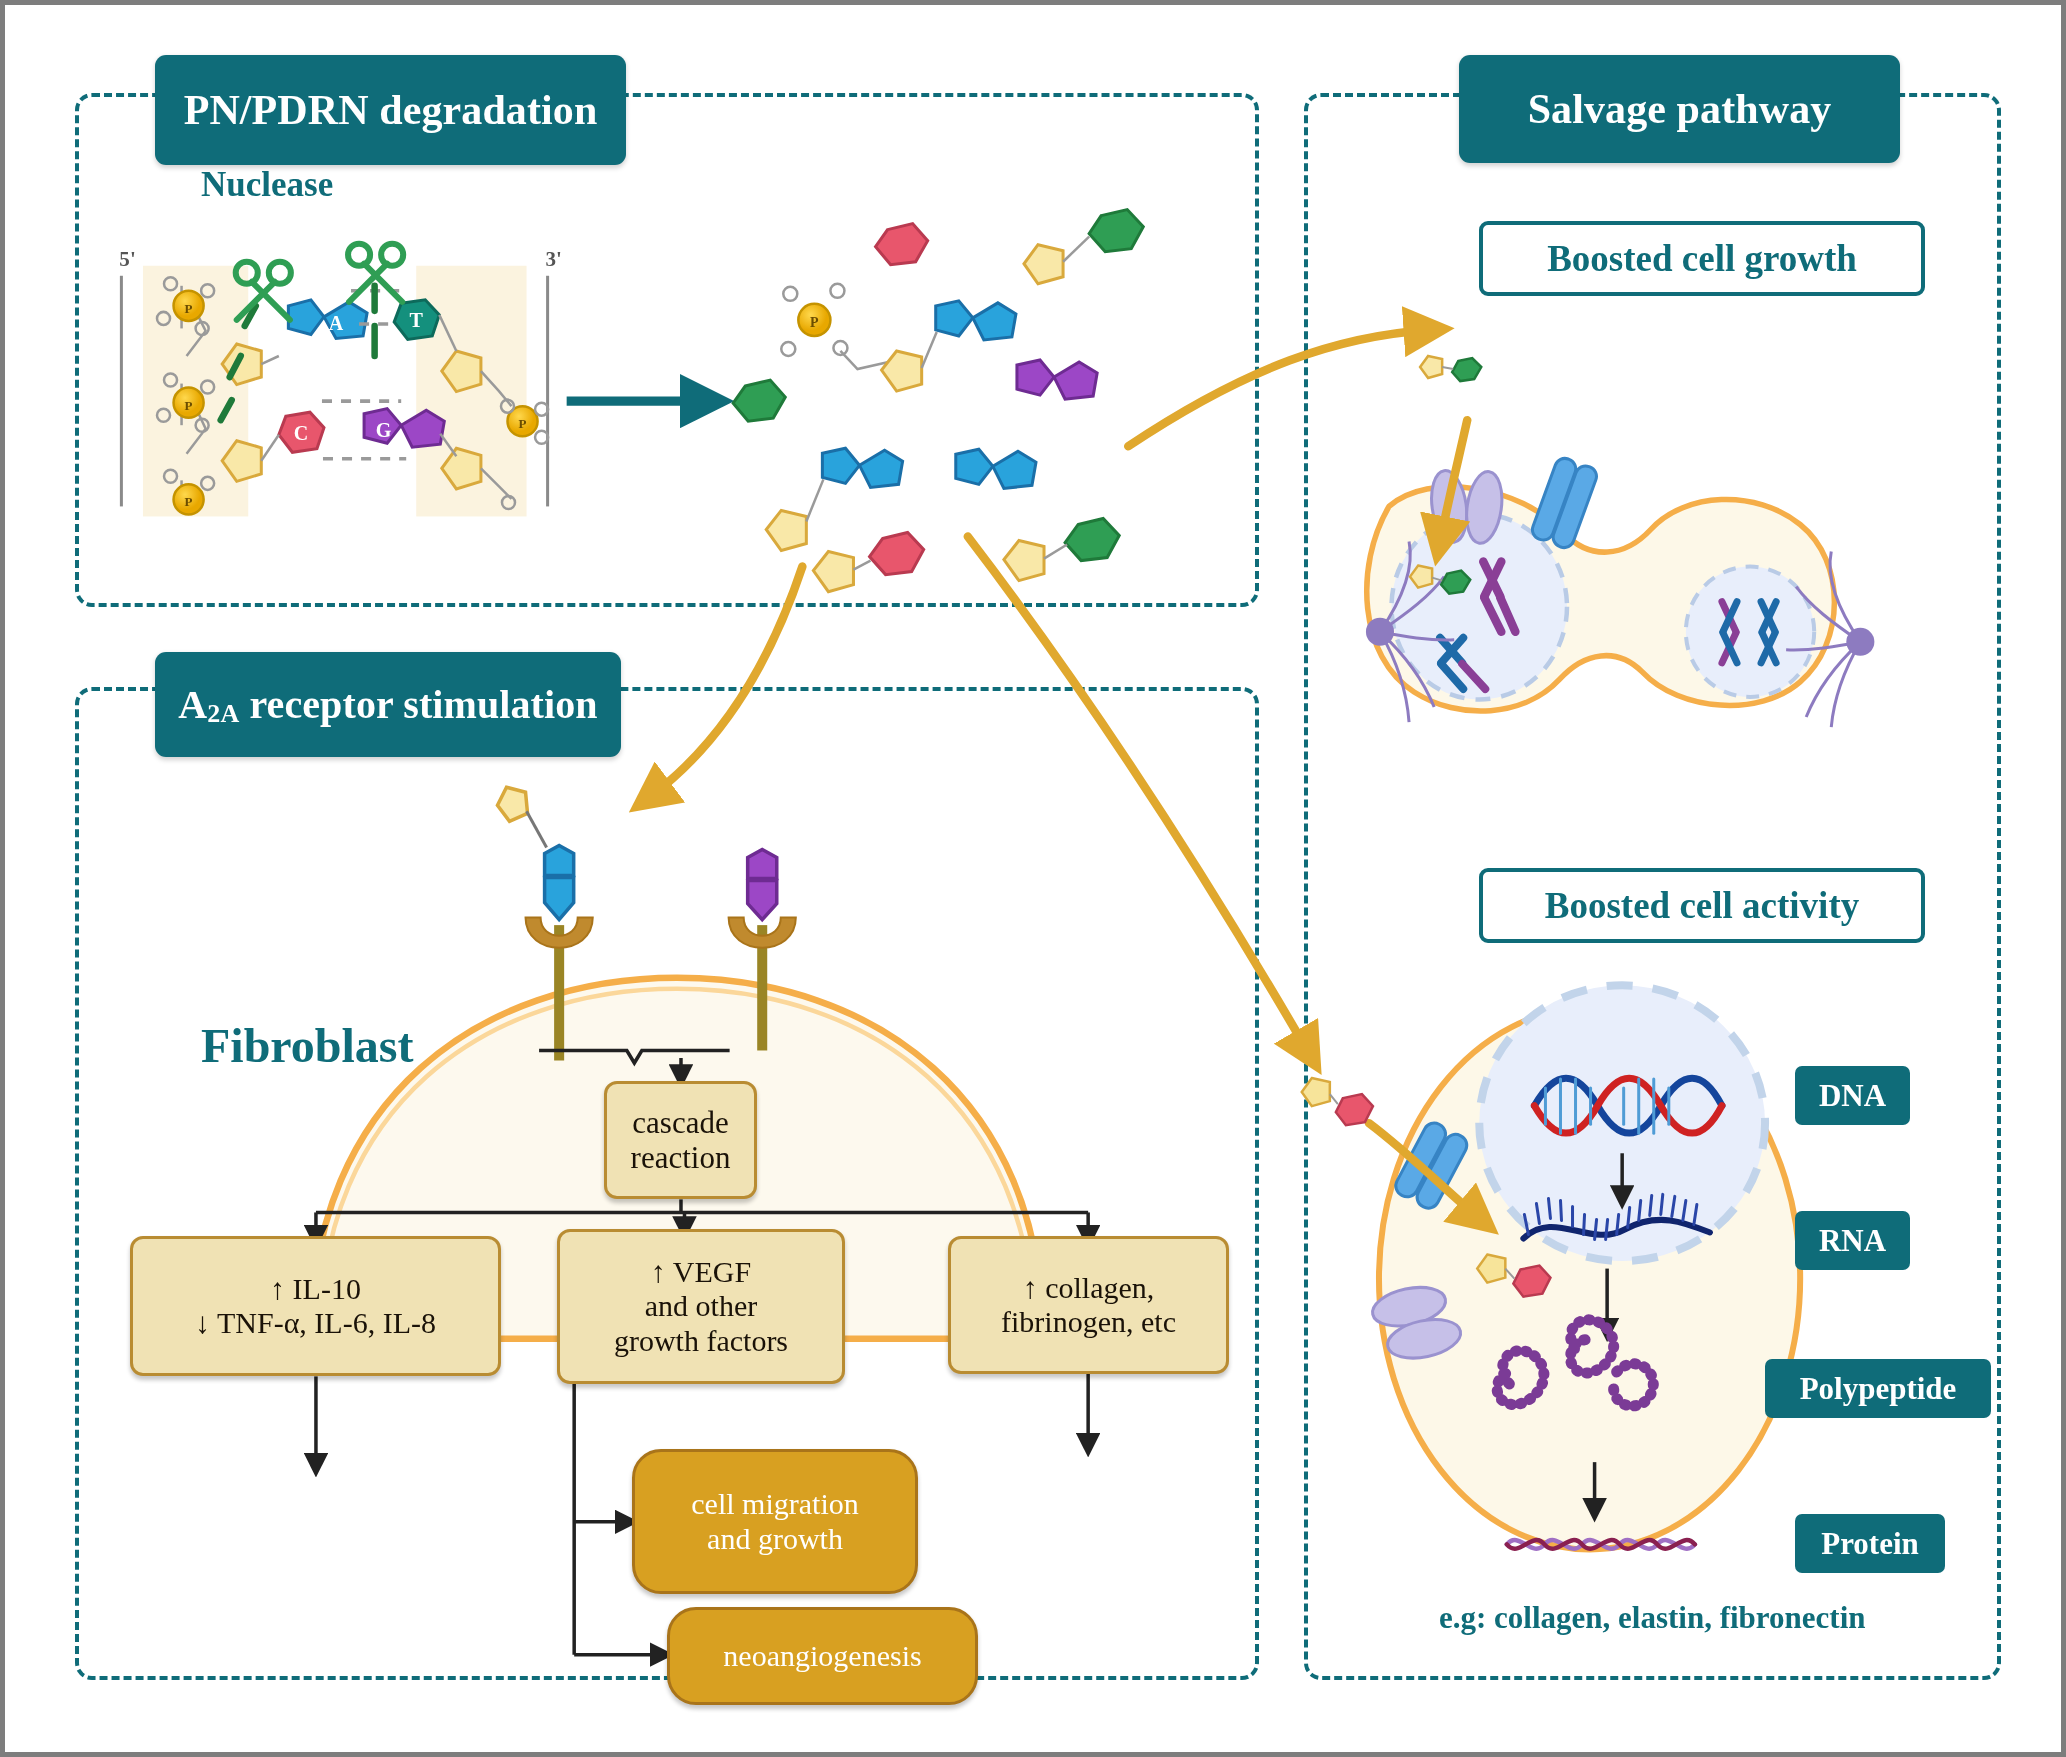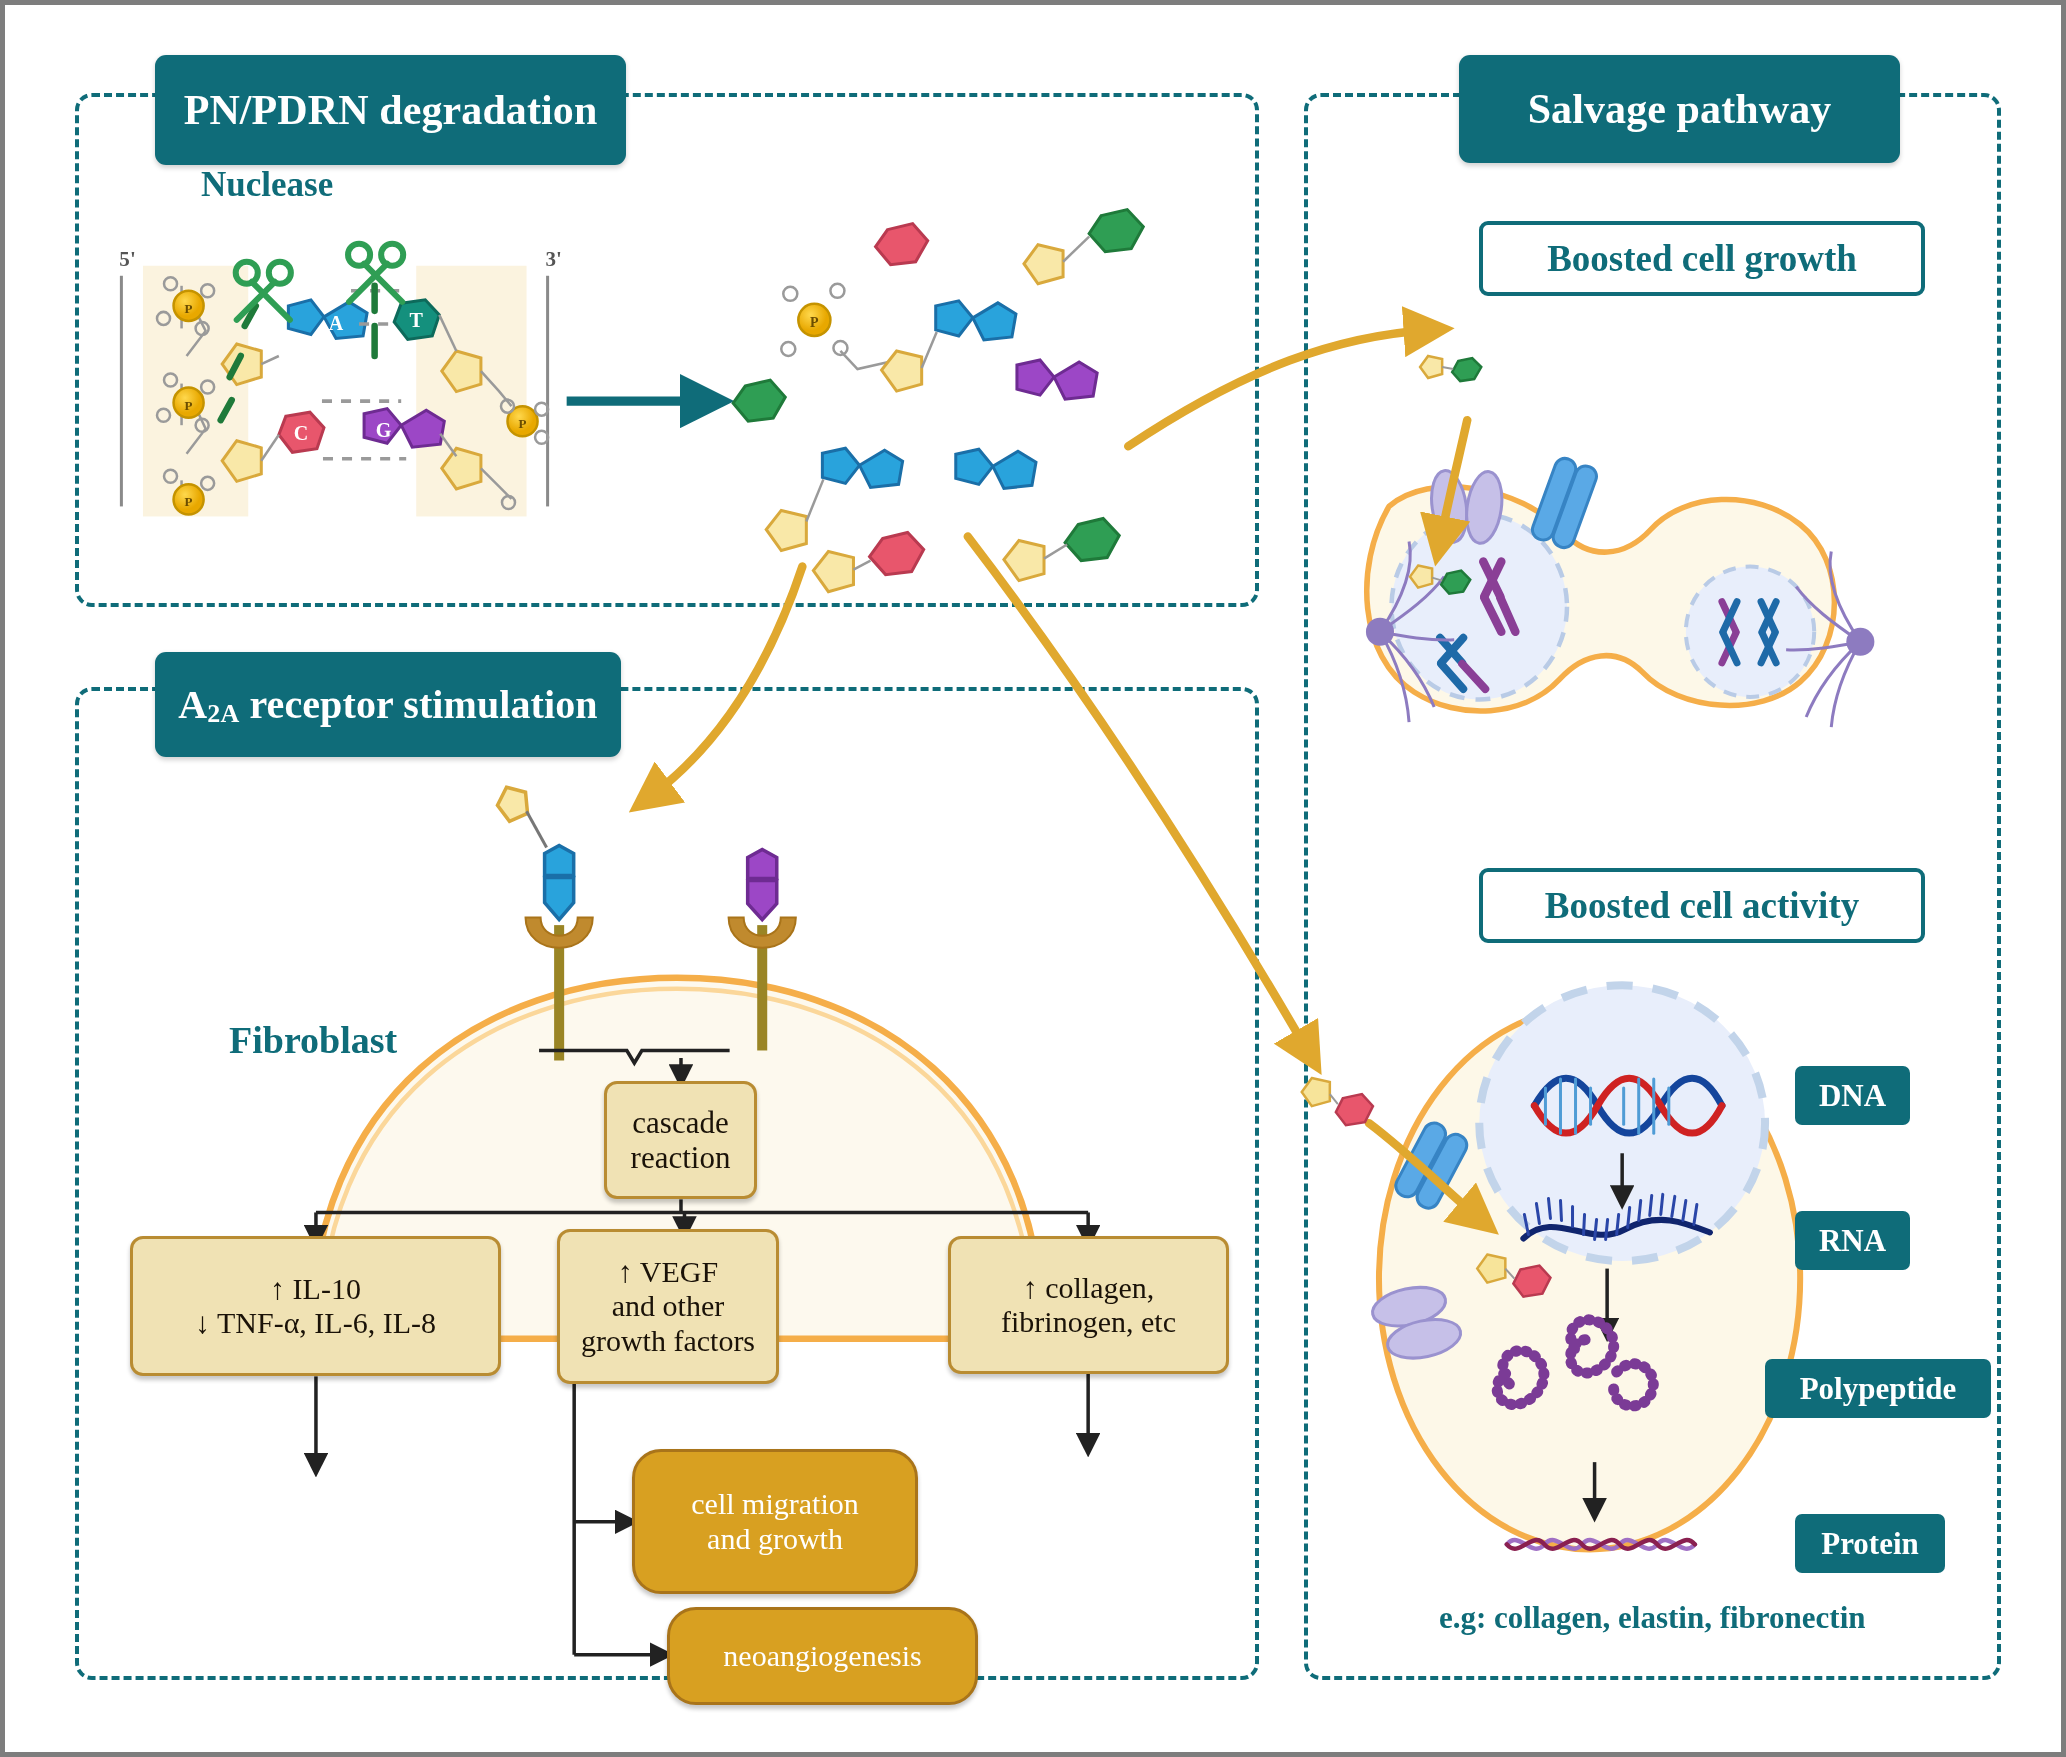--- a/index.html
+++ b/index.html
@@ -35,34 +35,34 @@
        display:flex;align-items:center;justify-content:center;
        font-size:31px;font-weight:700;padding:0 11px;box-sizing:border-box;}
   #tag-dna{left:1790px;top:1061px;width:115px;height:59px;}
   #tag-rna{left:1790px;top:1206px;width:115px;height:59px;}
   #tag-poly{left:1760px;top:1354px;width:226px;height:59px;}
   #tag-protein{left:1790px;top:1509px;width:150px;height:59px;}
 
   
   .tealtext{position:absolute;color:#0f6c79;font-weight:700;}
   #lbl-nuclease{left:196px;top:160px;font-size:35px;}
-  #lbl-fibroblast{left:196px;top:1013px;font-size:38px;margin-left:28px;}
+  #lbl-fibroblast{left:196px;top:1013px;font-size:48px;}
   #lbl-eg{left:1434px;top:1595px;font-size:31px;font-weight:600;}
 
   
   .cbox{position:absolute;box-sizing:border-box;display:flex;flex-direction:column;
         align-items:center;justify-content:center;text-align:center;line-height:1.14;}
   .cream{background:#f0e2b4;border:3.5px solid #b98c32;border-radius:13px;color:#1a1208;
          font-size:30px;box-shadow:0 3.5px 4.5px rgba(0,0,0,.22);}
   .orange{background:#d8a021;border:3.5px solid #a9741a;border-radius:29px;color:#ffffff;
           font-size:30px;box-shadow:0 3.5px 4.5px rgba(0,0,0,.22);}
 
   #cb-cascade{left:599px;top:1076px;width:153px;height:118px;font-size:31px;}
   #cb-il{left:125px;top:1231px;width:371px;height:140px;}
-  #cb-vegf{left:552px;top:1224px;width:222px;height:155px;}
+  #cb-vegf{left:552px;top:1224px;width:288px;height:155px;}
   #cb-collagen{left:943px;top:1231px;width:281px;height:138px;}
   #cb-inflam{left:140px;top:1464px;width:346px;height:103px;}
   #cb-migration{left:627px;top:1444px;width:286px;height:145px;}
   #cb-ecm{left:965px;top:1444px;width:261px;height:125px;}
   #cb-neo{left:662px;top:1602px;width:311px;height:98px;}
 
   
   svg.ov{position:absolute;left:0;top:0;width:2066px;height:1757px;overflow:visible;}
   .gold{fill:none;stroke:#e0a82e;stroke-width:17;stroke-linecap:round;}
   .blk{fill:none;stroke:#222;stroke-width:7;}

